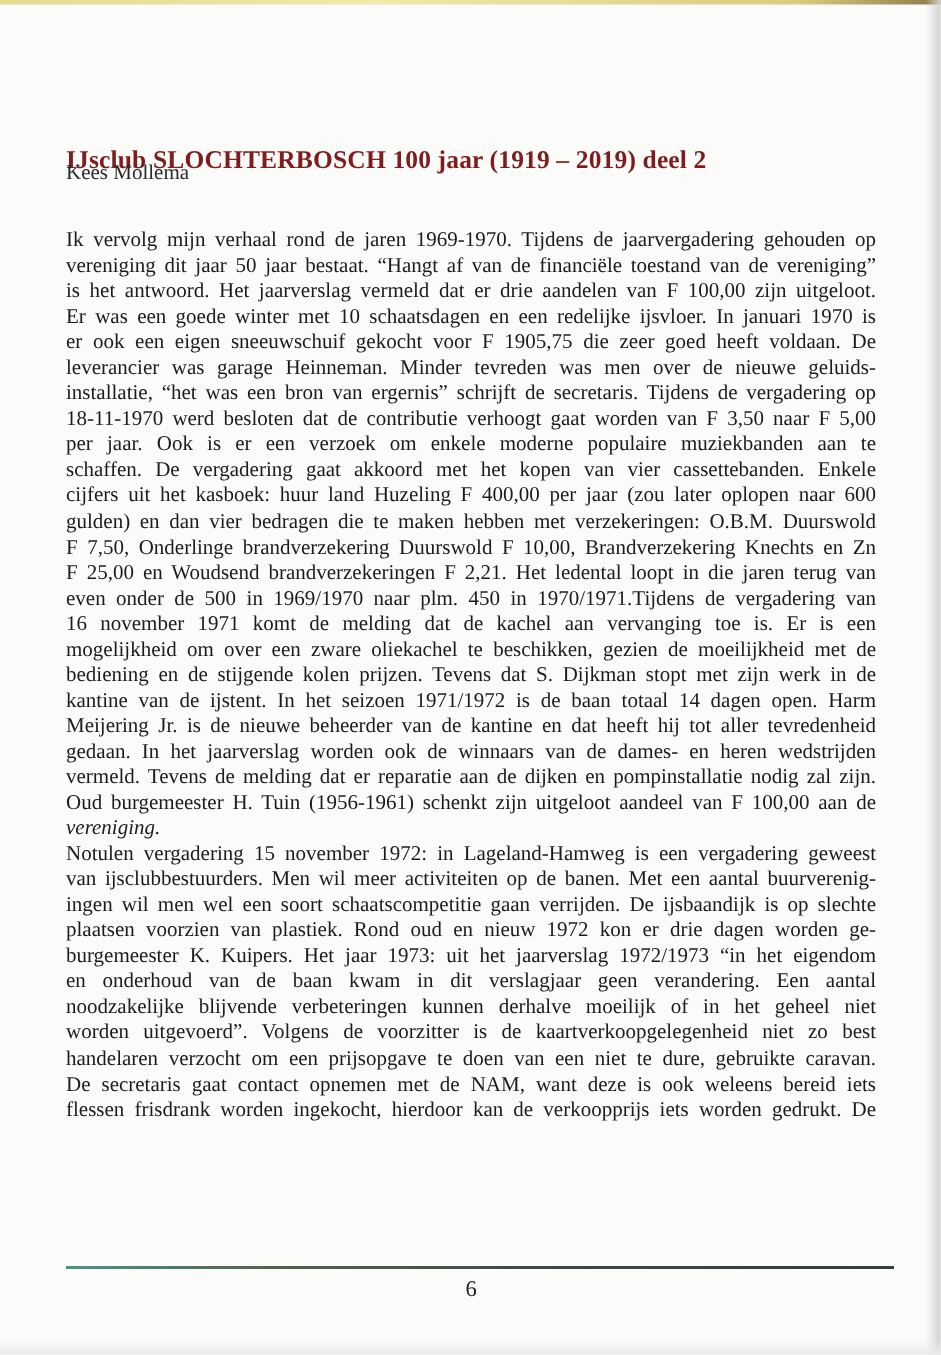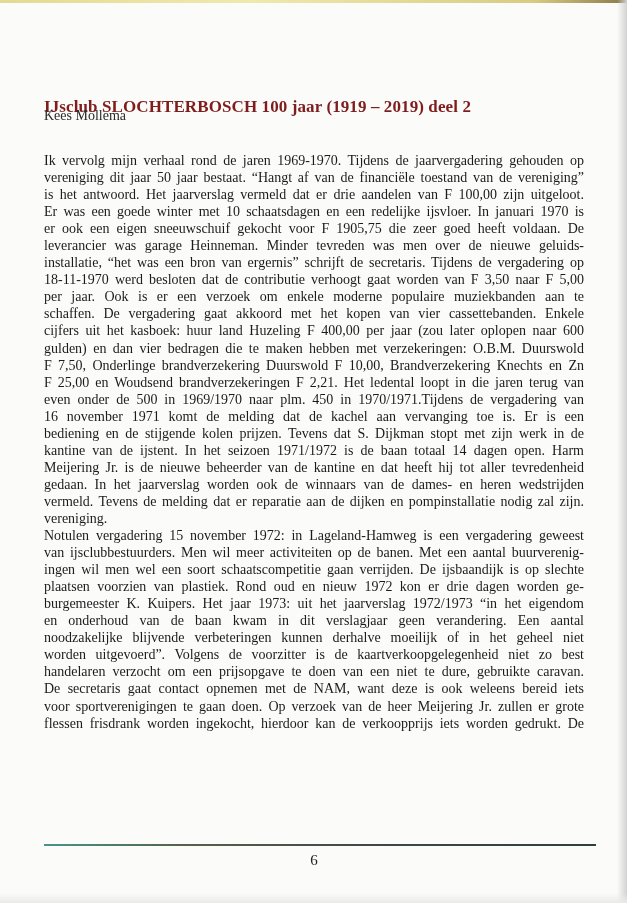--- a/index.html
+++ b/index.html
@@ -29,21 +29,21 @@
   .doc-body{
     position:absolute;left:44px;top:152px;width:540px;
     font-size:14px;
   }
   .tline{
     line-height:17.06px;height:17.06px;
     text-align:justify;text-align-last:justify;
     white-space:nowrap;
   }
   .tline-last{
-    text-align:right;text-align-last:left;
+    text-align:right;text-align-last:left;font-style:italic;
   }
   .footer-rule{
     position:absolute;left:44px;top:844px;width:552px;height:2px;
     background:linear-gradient(90deg,#47958a,#55624a 25%,#3c4848 60%,#2f3f3f);
   }
   .page-number{
     position:absolute;left:44px;top:852px;width:540px;
     text-align:center;font-size:15px;color:#222;
   }
 </style>
@@ -68,37 +68,38 @@
       <div class="tline">installatie, “het was een bron van ergernis” schrijft de secretaris. Tijdens de vergadering op</div>
       <div class="tline">18-11-1970 werd besloten dat de contributie verhoogt gaat worden van F 3,50 naar F 5,00</div>
       <div class="tline">per jaar. Ook is er een verzoek om enkele moderne populaire muziekbanden aan te</div>
       <div class="tline">schaffen. De vergadering gaat akkoord met het kopen van vier cassettebanden. Enkele</div>
       <div class="tline">cijfers uit het kasboek: huur land Huzeling F 400,00 per jaar (zou later oplopen naar 600</div>
       <div class="tline">gulden) en dan vier bedragen die te maken hebben met verzekeringen: O.B.M. Duurswold</div>
       <div class="tline">F 7,50, Onderlinge brandverzekering Duurswold F 10,00, Brandverzekering Knechts en Zn</div>
       <div class="tline">F 25,00 en Woudsend brandverzekeringen F 2,21. Het ledental loopt in die jaren terug van</div>
       <div class="tline">even onder de 500 in 1969/1970 naar plm. 450 in 1970/1971.Tijdens de vergadering van</div>
       <div class="tline">16 november 1971 komt de melding dat de kachel aan vervanging toe is. Er is een</div>
+      <div class="tline">mogelijkheid om over een zware oliekachel te beschikken, gezien de moeilijkheid met de</div>
       <div class="tline">bediening en de stijgende kolen prijzen. Tevens dat S. Dijkman stopt met zijn werk in de</div>
       <div class="tline">kantine van de ijstent. In het seizoen 1971/1972 is de baan totaal 14 dagen open. Harm</div>
       <div class="tline">Meijering Jr. is de nieuwe beheerder van de kantine en dat heeft hij tot aller tevredenheid</div>
       <div class="tline">gedaan. In het jaarverslag worden ook de winnaars van de dames- en heren wedstrijden</div>
       <div class="tline">vermeld. Tevens de melding dat er reparatie aan de dijken en pompinstallatie nodig zal zijn.</div>
+      <div class="tline">Oud burgemeester H. Tuin (1956-1961) schenkt zijn uitgeloot aandeel van F 100,00 aan de</div>
       <div class="tline tline-last">vereniging.</div>
     </div>
   <div>
       <div class="tline">Notulen vergadering 15 november 1972: in Lageland-Hamweg is een vergadering geweest</div>
       <div class="tline">van ijsclubbestuurders. Men wil meer activiteiten op de banen. Met een aantal buurverenig-</div>
       <div class="tline">ingen wil men wel een soort schaatscompetitie gaan verrijden. De ijsbaandijk is op slechte</div>
       <div class="tline">plaatsen voorzien van plastiek. Rond oud en nieuw 1972 kon er drie dagen worden ge-</div>
       <div class="tline">burgemeester K. Kuipers. Het jaar 1973: uit het jaarverslag 1972/1973 “in het eigendom</div>
       <div class="tline">en onderhoud van de baan kwam in dit verslagjaar geen verandering. Een aantal</div>
       <div class="tline">noodzakelijke blijvende verbeteringen kunnen derhalve moeilijk of in het geheel niet</div>
       <div class="tline">worden uitgevoerd”. Volgens de voorzitter is de kaartverkoopgelegenheid niet zo best</div>
       <div class="tline">handelaren verzocht om een prijsopgave te doen van een niet te dure, gebruikte caravan.</div>
       <div class="tline">De secretaris gaat contact opnemen met de NAM, want deze is ook weleens bereid iets</div>
-      <div class="tline">voor sportverenigingen te gaan doen. Op verzoek van de heer Meijering Jr. zullen er grote</div>
       <div class="tline">flessen frisdrank worden ingekocht, hierdoor kan de verkoopprijs iets worden gedrukt. De</div>
     </div>
 </div>
 
 <div class="footer-rule"></div>
 <div class="page-number">6</div>
 
 </body></html>

